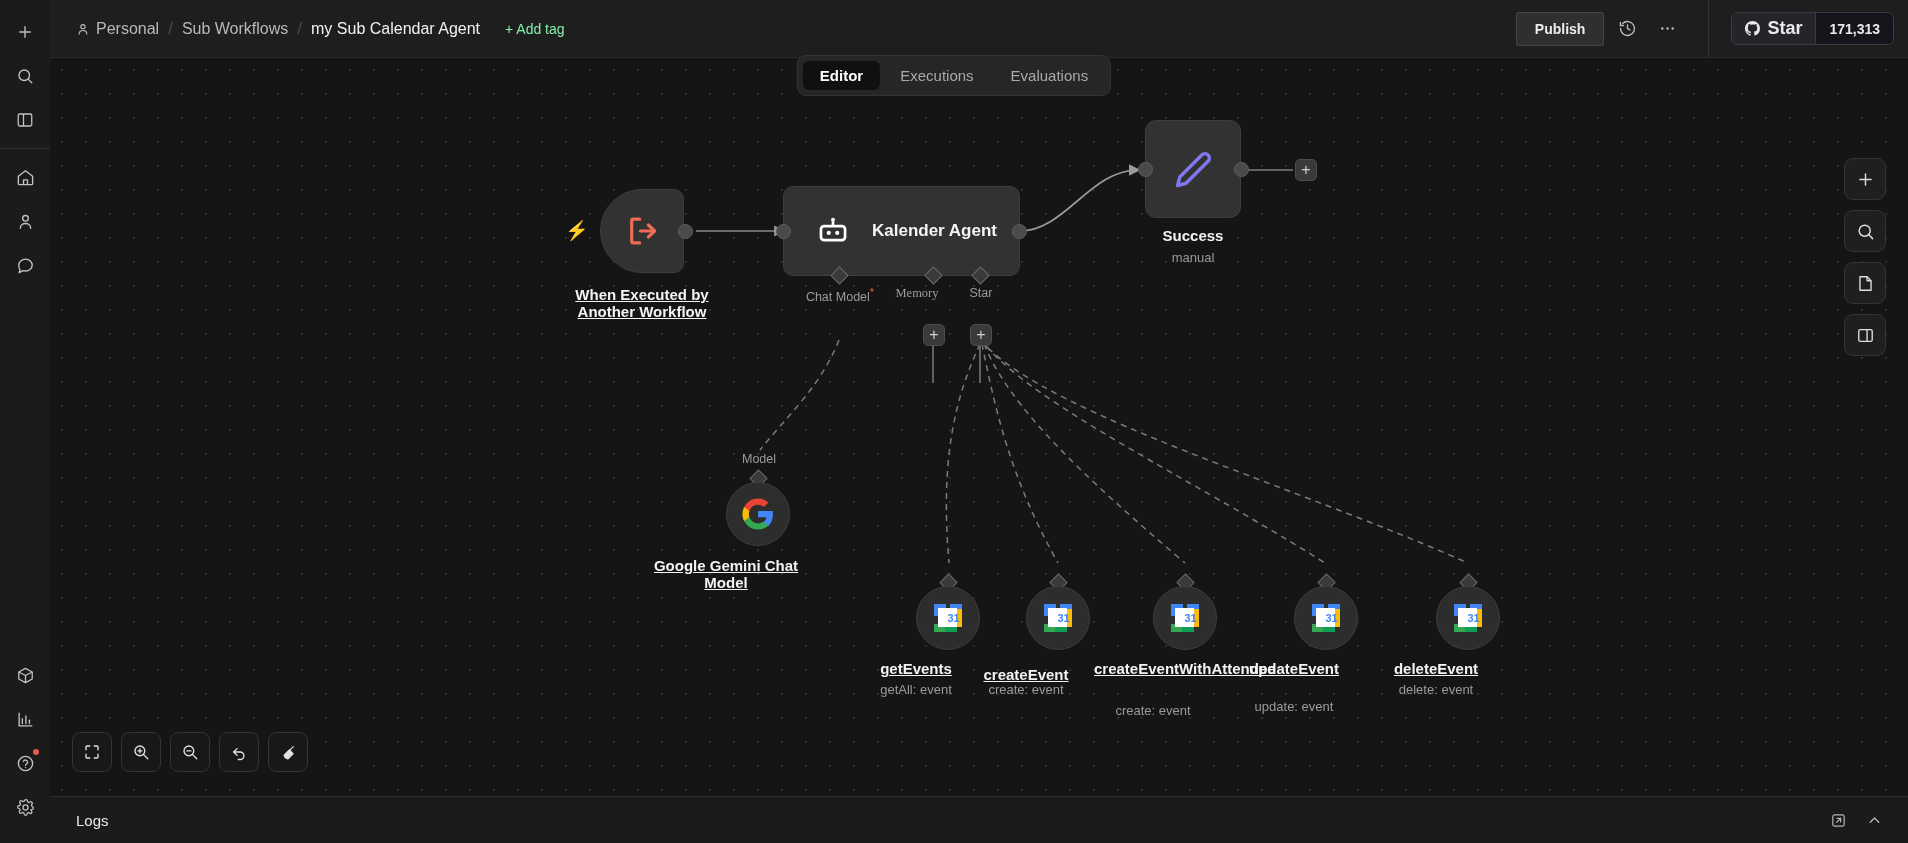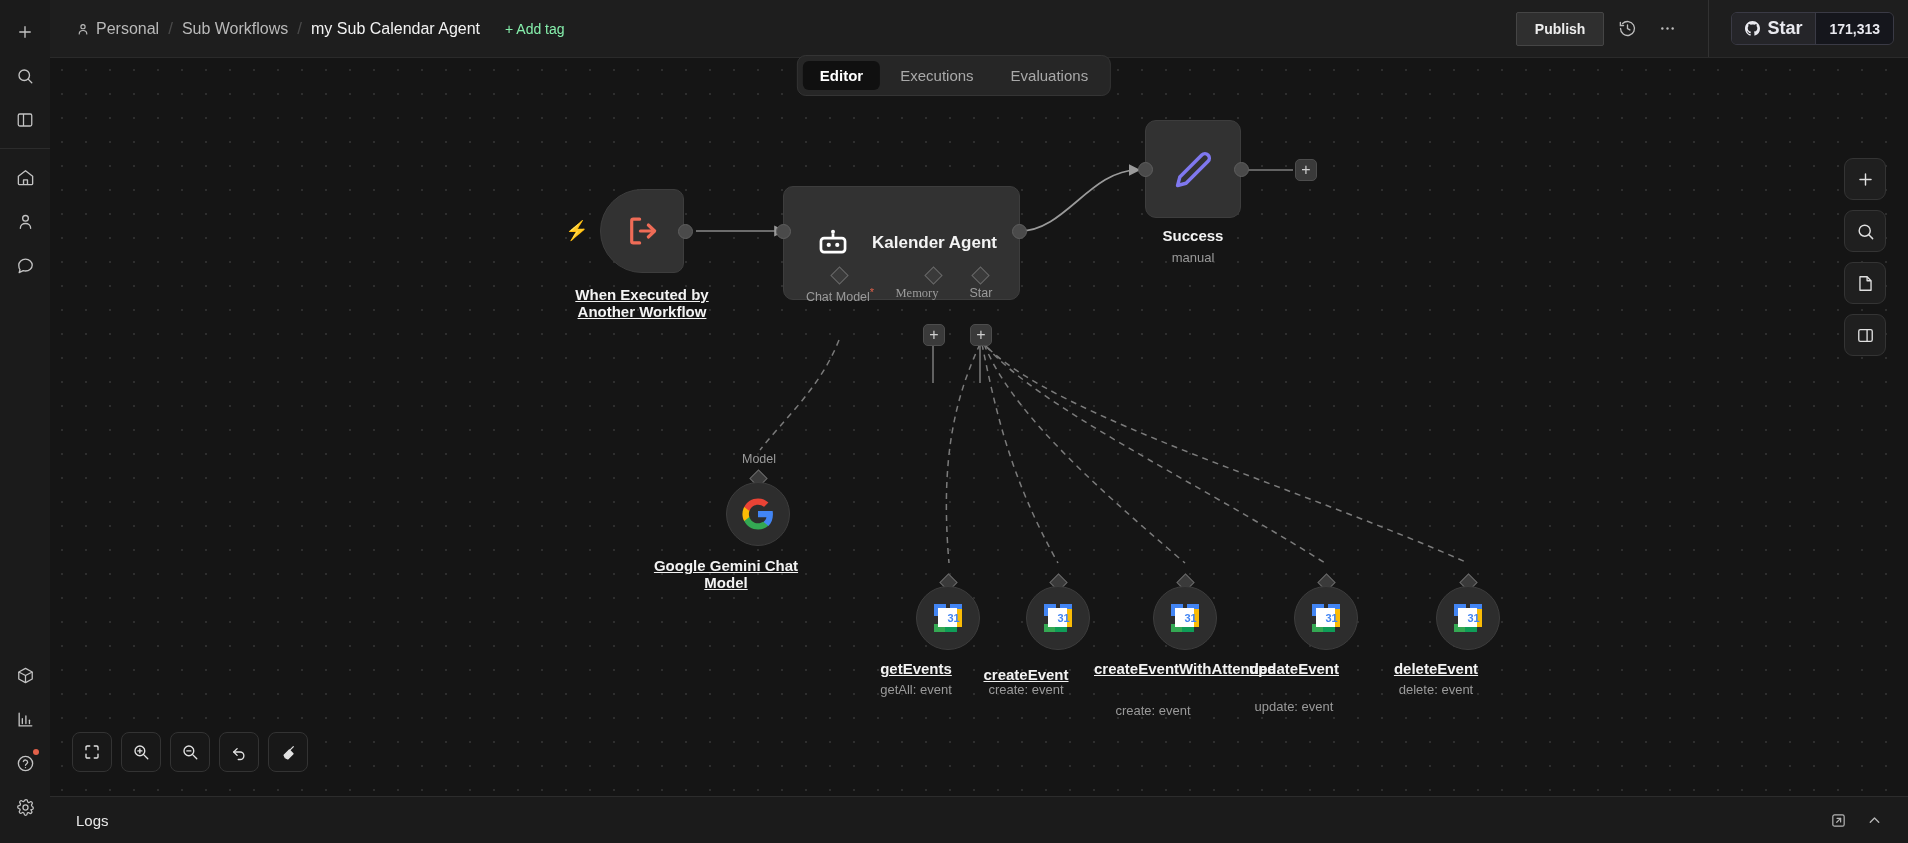--- a/index.html
+++ b/index.html
@@ -386,21 +386,21 @@
           <path d="M16 8.2l4 3.8-4 3.8"></path>
       </svg>
     </div>
     <div class="port" style="left:78px; top:35px;"></div>
     <div class="node-label wrap" style="top:98px; width:180px;">
       <span>When Executed by Another Workflow</span>
     </div>
   </div>
 
   <div class="node" style="left:733px; top:128px;">
-    <div class="node-box" style="width:237px; height:114px; border-radius:10px; gap:22px; padding-left:10px;">
+    <div class="node-box" style="width:237px; height:90px; border-radius:10px; gap:22px; padding-left:10px;">
       <svg width="34" height="34" viewBox="0 0 24 24" fill="none" stroke="#ffffff" stroke-width="1.9" stroke-linejoin="round">
         <rect x="3.5" y="8.5" width="17" height="10" rx="2.2"></rect>
         <path d="M12 8.5V5.2"></path>
           <circle cx="12" cy="4" r="1.4" fill="#ffffff" stroke="none"></circle>
         <circle cx="9" cy="13.4" r="1.5" fill="#ffffff" stroke="none"></circle>
         <circle cx="15" cy="13.4" r="1.5" fill="#ffffff" stroke="none"></circle>
       </svg>
       <span style="color:#f4f4f4; font-size:17px; font-weight:bold;">Kalender Agent</span>
     </div>
     <div class="port" style="left:-7px; top:38px;"></div>

